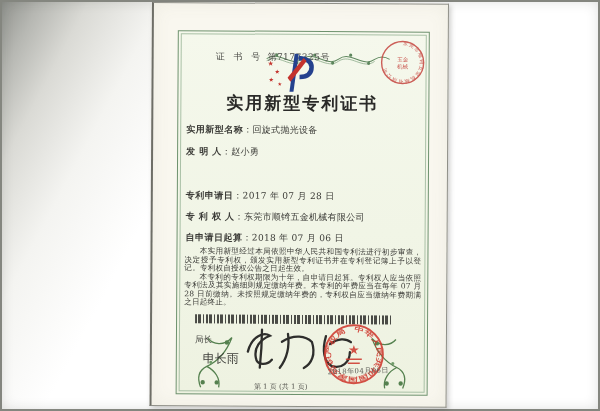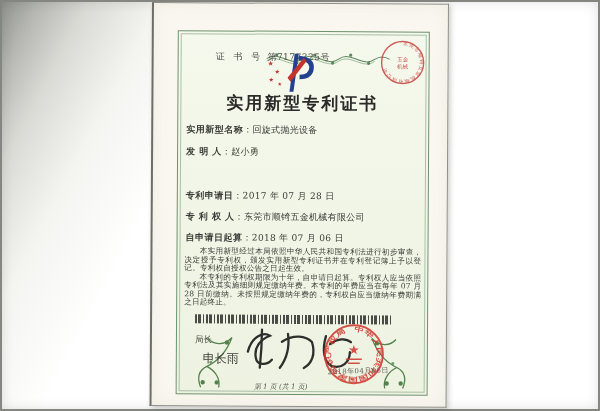--- a/index.html
+++ b/index.html
@@ -43,21 +43,21 @@
   .paras p{margin:0;text-indent:2em;}
   .barcode{
     position:absolute;left:43px;top:311px;width:197px;height:9px;opacity:.8;
     background:repeating-linear-gradient(90deg,#20201e 0,#20201e 1.5px,transparent 1.5px,transparent 3px,#20201e 3px,#20201e 5.5px,transparent 5.5px,transparent 7.5px,#20201e 7.5px,#20201e 8.5px,transparent 8.5px,transparent 11px);
   }
   .sig-label{position:absolute;left:43px;top:331px;font-size:8.5px;color:#3c3c38;}
   .sig-name{position:absolute;left:43px;top:347px;font-size:12px;color:#3c3c38;margin-left:8px;}
   .sig-script{position:absolute;left:88px;top:322px;}
   .seal{position:absolute;left:170px;top:318px;}
   .seal-date{position:absolute;left:176px;top:362px;font-size:7px;color:#5a5a55;transform:rotate(-2deg);letter-spacing:.4px;}
-  .page-no{position:absolute;left:89px;top:378px;width:80px;text-align:center;font-size:7px;color:#55554f;font-style:italic;}
+  .page-no{position:absolute;left:89px;top:378px;width:80px;text-align:center;font-size:7px;color:#55554f;}
   .corner-stamp{position:absolute;left:224px;top:33px;}
   .garland{position:absolute;left:84px;top:18px;}
   .flourish-bl{position:absolute;left:17px;bottom:4px;}
   .flourish-br{position:absolute;right:17px;bottom:4px;transform:scaleX(-1);}
 </style>
 </head>
 <body>
 
 <div class="scene">
   <div class="paper">

